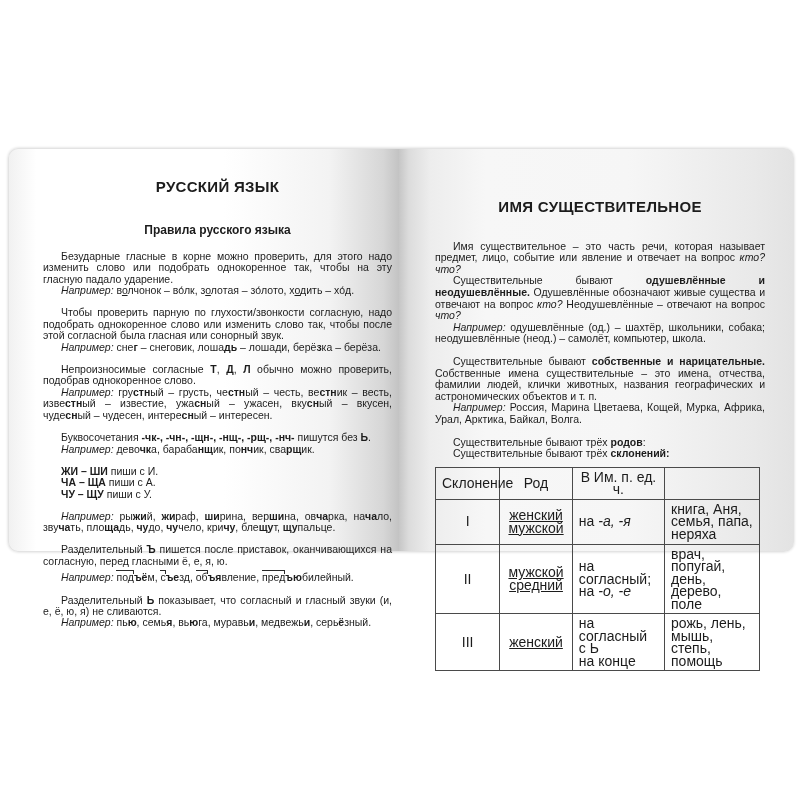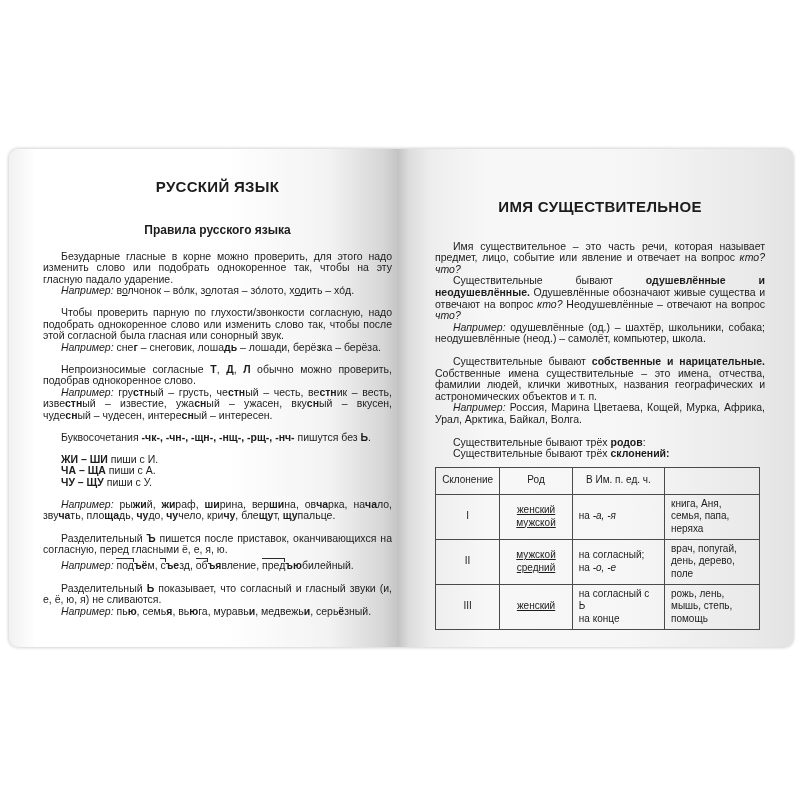--- a/index.html
+++ b/index.html
@@ -1,21 +1,21 @@
 <!DOCTYPE html>
 <html><head>
 <meta charset="utf-8">
 <style>
   html,body{margin:0;padding:0;}
   body{
     width:800px;height:800px;background:#ffffff;overflow:hidden;position:relative;
     font-family:"Liberation Sans",sans-serif;color:#1c1c1c;
   }
   .book{
-    position:absolute;left:8px;top:148px;width:786px;height:500px;display:flex;
+    position:absolute;left:8px;top:148px;width:786px;height:404px;display:flex;
     border-radius:10px;box-shadow:0 0 3px rgba(0,0,0,.18);
   }
   .page{position:relative;height:100%;}
   .page-left{
     width:391px;border-radius:10px 0 0 10px;
     background:linear-gradient(to right,#f1f1f1 0%,#ffffff 7%,#ffffff 55%,#f3f3f3 82%,#d6d6d6 96%,#c3c3c3 100%);
     border:1px solid #e3e3e3;border-right:none;box-sizing:border-box;
   }
   .page-right{
     width:395px;border-radius:0 10px 10px 0;
@@ -33,21 +33,21 @@
   .exm{margin-bottom:11px;}
   .mt6{margin-top:5px;}
   .lines{text-indent:0;padding-left:18px;white-space:pre-line;text-align:left;}
   .b{font-weight:bold;}
   .i{font-style:italic;}
   .u{text-decoration:underline;text-underline-offset:1px;}
   .ov{position:relative;border-top:1px solid #2a2a2a;}
   .ov::after{content:"";position:absolute;right:0;top:-1px;width:1px;height:4px;background:#2a2a2a;}
   table.decl{
     border-collapse:collapse;table-layout:fixed;width:325px;margin-top:7px;
-    font-size:10px;line-height:12.5px;background:transparent;
+    font-size:14px;line-height:12.5px;background:transparent;
   }
   table.decl th,table.decl td{
     border:1px solid #4a4a4a;padding:3px 6px;vertical-align:middle;
     white-space:pre-line;font-weight:normal;
   }
   table.decl th{height:20px;text-align:center;}
   table.decl td{height:38px;text-align:left;}
   table.decl th:nth-child(1){width:19%;}
   table.decl th:nth-child(2){width:22%;}
   table.decl th:nth-child(3){width:29%;}
@@ -64,20 +64,21 @@
       <h1 class="page-title">РУССКИЙ ЯЗЫК</h1>
       <h2 class="page-subtitle">Правила русского языка</h2>
       <div>
           <p class="p"><span>Безударные гласные в корне можно проверить,  для этого  надо изменить слово или подобрать однокоренное так, чтобы на эту гласную падало ударение.</span></p>
           <p class="p exm"><span class="i">Например:</span><span> в</span><span class="u">о</span><span>лчонок – во́лк,  з</span><span class="u">о</span><span>лотая – зо́лото,  х</span><span class="u">о</span><span>дить – хо́д.</span></p>
           <p class="p"><span>Чтобы проверить парную по глухости/звонкости согласную, надо подобрать однокоренное слово или изменить слово так, чтобы после этой согласной была гласная или сонорный звук.</span></p>
           <p class="p exm"><span class="i">Например:</span><span> сне</span><span class="b">г</span><span> – снеговик,  лоша</span><span class="b">дь</span><span> – лошади, берё</span><span class="b">з</span><span>ка – берёза.</span></p>
           <p class="p"><span>Непроизносимые согласные </span><span class="b">Т</span><span>, </span><span class="b">Д</span><span>, </span><span class="b">Л</span><span> обычно можно проверить, подобрав однокоренное слово.</span></p>
           <p class="p exm"><span class="i">Например:</span><span>  гру</span><span class="b">стн</span><span>ый – грусть,  че</span><span class="b">стн</span><span>ый – честь,  ве</span><span class="b">стн</span><span>ик – весть, изве</span><span class="b">стн</span><span>ый – известие,  ужа</span><span class="b">сн</span><span>ый – ужасен,  вку</span><span class="b">сн</span><span>ый – вкусен, чуде</span><span class="b">сн</span><span>ый – чудесен, интере</span><span class="b">сн</span><span>ый – интересен.</span></p>
           <p class="p"><span>Буквосочетания </span><span class="b">-чк-, -чн-, -щн-, -нщ-, -рщ-, -нч-</span><span> пишутся без </span><span class="b">Ь</span><span>.</span></p>
+          <p class="p exm"><span class="i">Например:</span><span> дево</span><span class="b">чк</span><span>а, бараба</span><span class="b">нщ</span><span>ик, по</span><span class="b">нч</span><span>ик, сва</span><span class="b">рщ</span><span>ик.</span></p>
           <p class="lines"><span class="b">ЖИ – ШИ</span><span> пиши с И.<br></span><span class="b">ЧА – ЩА</span><span> пиши с А.<br></span><span class="b">ЧУ – ЩУ</span><span> пиши с У.</span></p>
           <p class="p exm"><span class="i">Например:</span><span> ры</span><span class="b">жи</span><span>й, </span><span class="b">жи</span><span>раф, </span><span class="b">ши</span><span>рина, вер</span><span class="b">ши</span><span>на, ов</span><span class="b">ча</span><span>рка, на</span><span class="b">ча</span><span>ло, зву</span><span class="b">ча</span><span>ть, пло</span><span class="b">ща</span><span>дь, </span><span class="b">чу</span><span>до, </span><span class="b">чу</span><span>чело, кри</span><span class="b">чу</span><span>, бле</span><span class="b">щу</span><span>т, </span><span class="b">щу</span><span>пальце.</span></p>
           <p class="p"><span>Разделительный </span><span class="b">Ъ</span><span> пишется после приставок, оканчивающихся на согласную, перед гласными ё, е, я, ю.</span></p>
           <p class="p exm mt6"><span class="i">Например:</span><span>  </span><span class="ov">под</span><span class="b">ъё</span><span>м, </span><span class="ov">с</span><span class="b">ъе</span><span>зд, </span><span class="ov">об</span><span class="b">ъя</span><span>вление, </span><span class="ov">пред</span><span class="b">ъю</span><span>билейный.</span></p>
           <p class="p"><span>Разделительный  </span><span class="b">Ь</span><span>  показывает, что согласный и гласный звуки (и, е, ё, ю, я)  не  сливаются.</span></p>
           <p class="p exm"><span class="i">Например:</span><span>  пь</span><span class="b">ю</span><span>, семь</span><span class="b">я</span><span>, вь</span><span class="b">ю</span><span>га, муравь</span><span class="b">и</span><span>, медвежь</span><span class="b">и</span><span>, серь</span><span class="b">ё</span><span>зный.</span></p>
         </div>
     </div>
   </div>
   <div class="page page-right">

